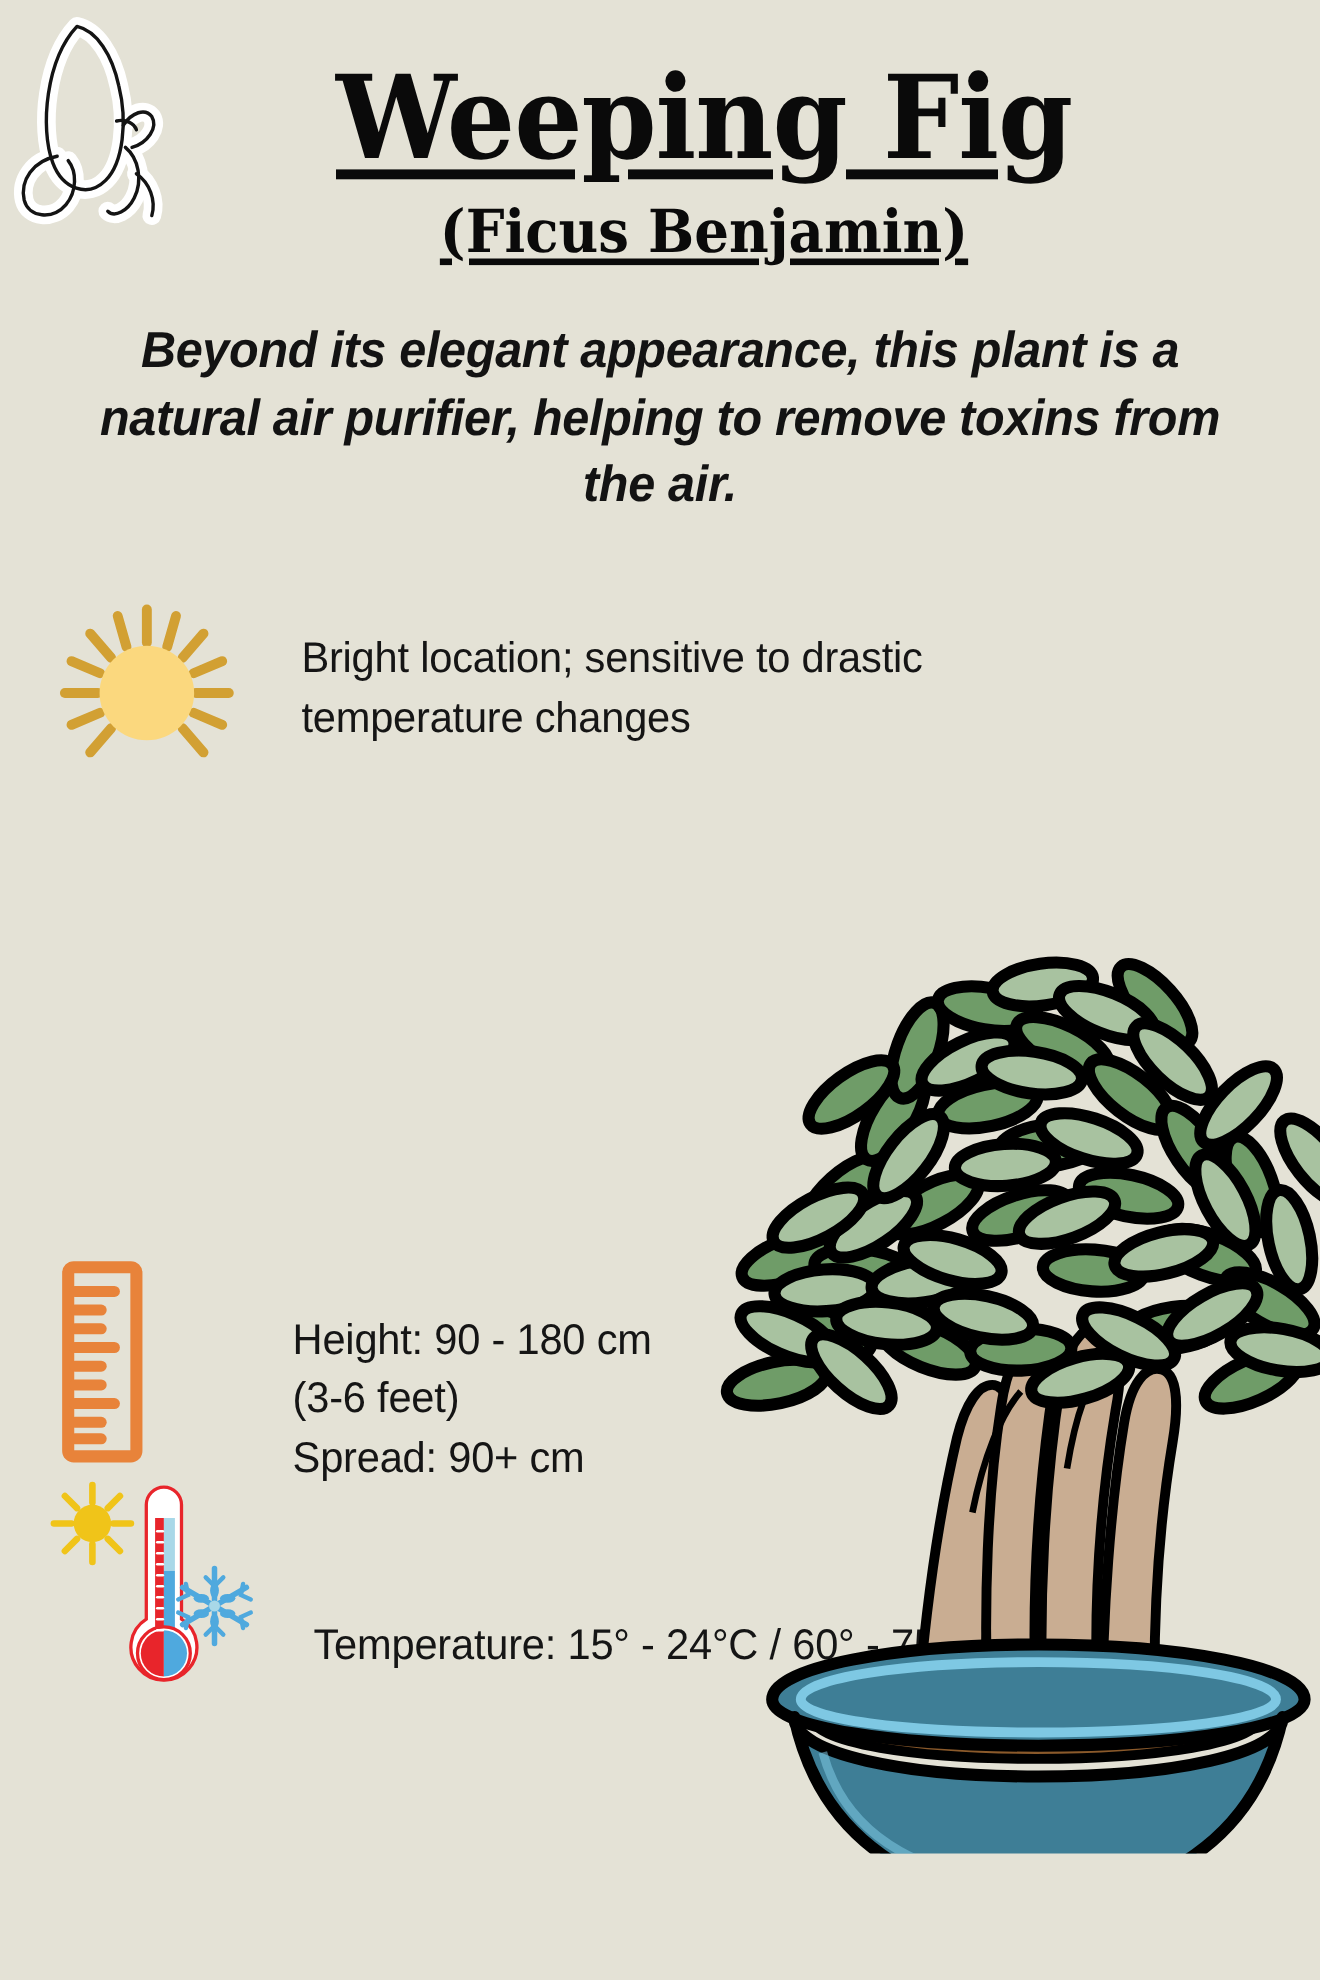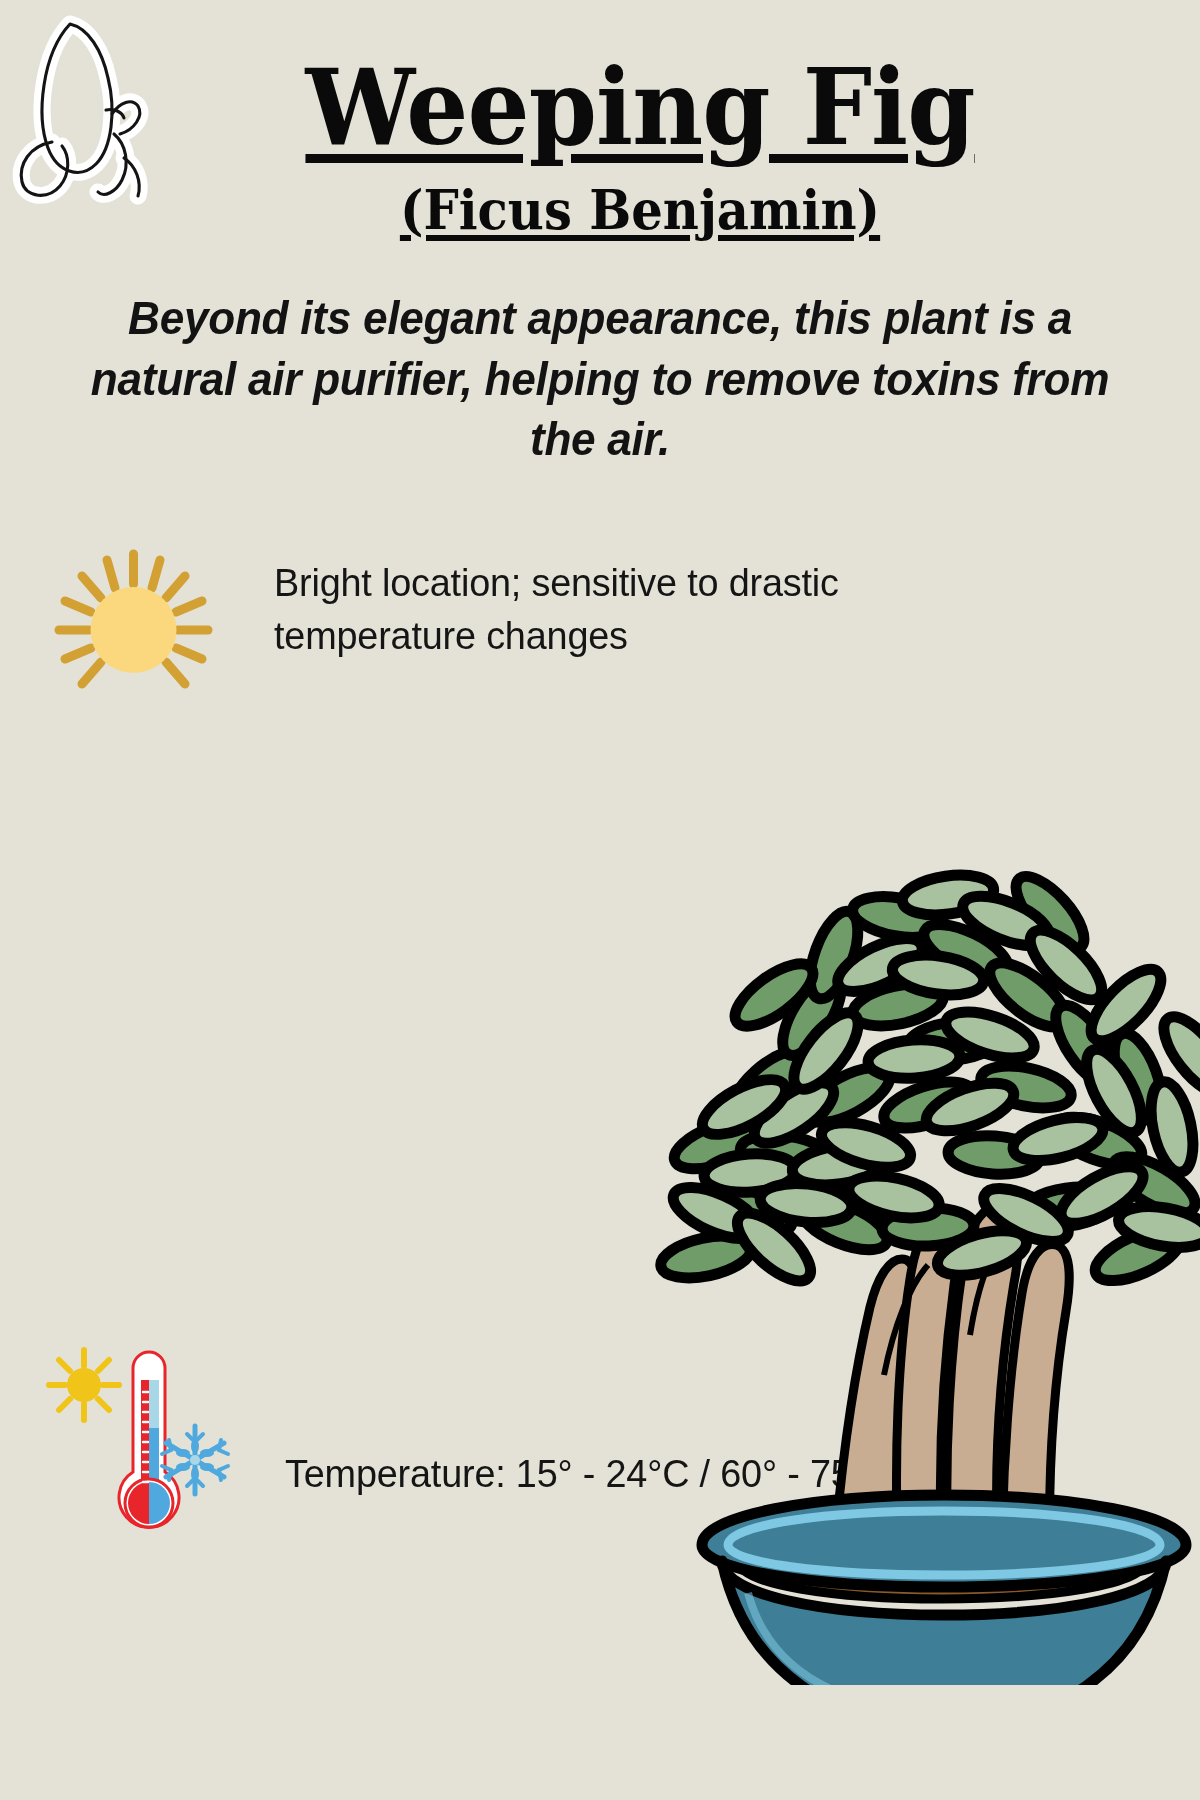--- a/index.html
+++ b/index.html
@@ -88,21 +88,21 @@
     color: #131313;
     letter-spacing: -0.3px;
     transform: scaleX(0.96);
     transform-origin: center top;
   }
 
   
   .care-row {
     position: absolute;
     display: flex;
-    align-items: flex-start;
+    align-items: center;
   }
   .care-icon {
     flex: 0 0 auto;
     position: relative;
   }
   .care-text {
     font-family: "Liberation Sans", sans-serif;
     font-size: 39px;
     line-height: 1.37;
     color: #151515;
@@ -184,20 +184,41 @@
           <line x1="36" y1="144" x2="55" y2="122"></line>
           <line x1="139" y1="144" x2="120" y2="122"></line>
         </g>
         <circle cx="87.5" cy="90" r="43" fill="#FBD87E"></circle>
       </svg>
     </div>
     <div class="care-text">Bright location; sensitive to drastic temperature changes</div>
   </div>
 
 
+  <div class="care-row" id="row-size">
+    <div class="care-icon">
+      <svg width="115" height="185" viewBox="0 0 115 185">
+        <rect x="16" y="6" width="62" height="172" rx="5" fill="none" stroke="#E8833A" stroke-width="11"></rect>
+        <g stroke="#E8833A" stroke-width="10" stroke-linecap="round">
+          <line x1="22" y1="28" x2="58" y2="28"></line>
+          <line x1="22" y1="45" x2="46" y2="45"></line>
+          <line x1="22" y1="62" x2="46" y2="62"></line>
+          <line x1="22" y1="79" x2="58" y2="79"></line>
+          <line x1="22" y1="96" x2="46" y2="96"></line>
+          <line x1="22" y1="113" x2="46" y2="113"></line>
+          <line x1="22" y1="130" x2="58" y2="130"></line>
+          <line x1="22" y1="147" x2="46" y2="147"></line>
+          <line x1="22" y1="162" x2="46" y2="162"></line>
+        </g>
+      </svg>
+    </div>
+    <div class="care-text">Height: 90 - 180 cm
+(3-6 feet)
+Spread: 90+ cm</div>
+  </div>
 
   <div class="care-row" id="row-temp">
     <div class="care-icon">
       <svg width="195" height="200" viewBox="0 0 195 200">
 
         <g>
           <g stroke="#F0C419" stroke-width="6" stroke-linecap="round">
             <line x1="46" y1="10" x2="46" y2="26"></line>
             <line x1="46" y1="64" x2="46" y2="80"></line>
             <line x1="11" y1="45" x2="27" y2="45"></line>

